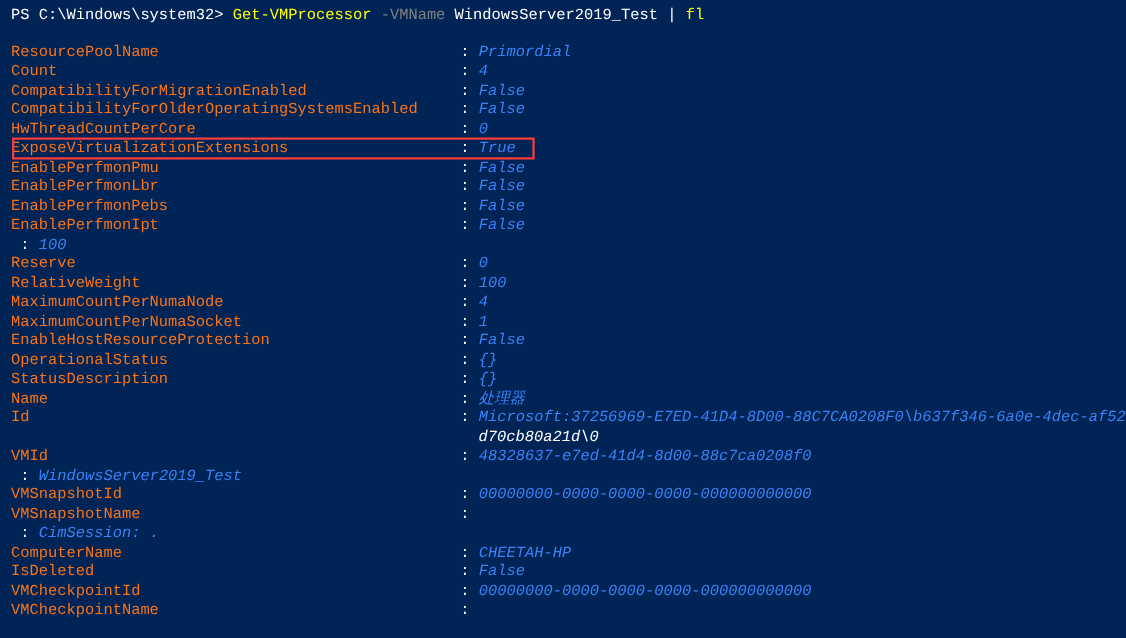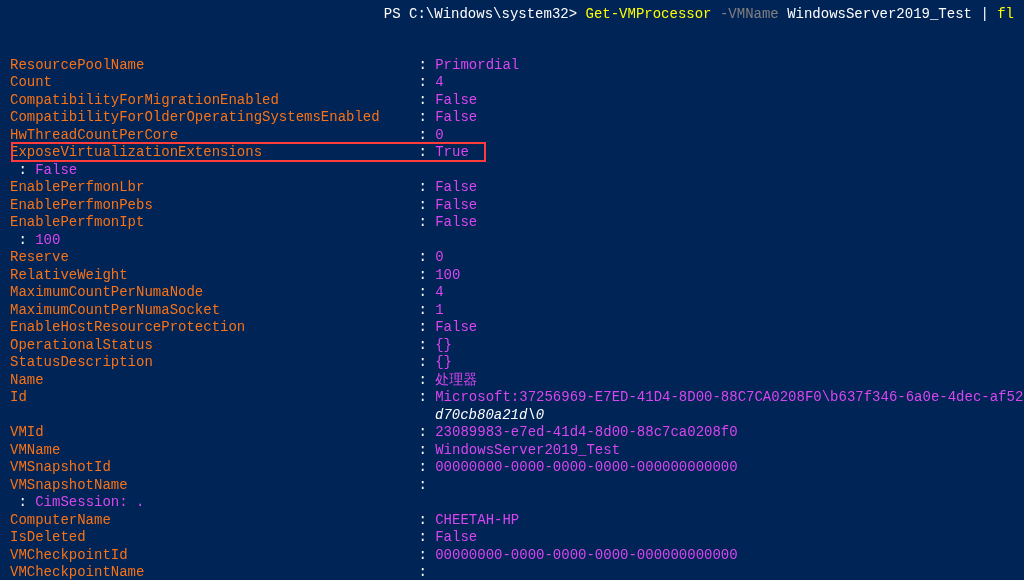--- a/index.html
+++ b/index.html
@@ -12,42 +12,42 @@
       font-family: Consolas, 'Courier New', monospace;
       font-size: 14px;
       color: #ffffff;
       padding: 6px 10px;
       line-height: 1.25;
       width: 1024px;
       height: 580px;
       overflow: hidden;
     }
     .prompt-line {
-      margin-bottom: 33px;
-      text-align: right;
+      margin-bottom: 16px;
     }
     .ps-prompt { color: #ffffff; }
     .cmdlet { color: #ffff00; }
     .param { color: #808080; }
     .arg { color: #ffffff; }
     .pipe { color: #ffffff; }
     .output-row {
       display: flex;
       white-space: pre;
     }
     .prop-key {
       min-width: 400px;
       color: #f97316;
     }
     .prop-sep {
       color: #ffffff;
     }
     .prop-val {
-      color: #d946ef;
+      color: #3b82f6;
       flex: 1;
+      font-style: italic;
     }
     .highlighted {
       position: relative;
       justify-content: center;
     }
     .highlight-box {
       position: absolute;
       border: 2px solid #ff3b3b;
       pointer-events: none;
       left: 1px;
@@ -67,37 +67,37 @@
   <span class="ps-prompt">PS C:\Windows\system32&gt; </span><span class="cmdlet">Get-VMProcessor </span><span class="param">-VMName </span><span class="arg">WindowsServer2019_Test </span><span class="pipe">| </span><span class="cmdlet">fl</span>
 </div>
 
 <div id="output-container">
     <div class="output-row"><span class="prop-key">ResourcePoolName                           </span><span class="prop-sep"> : </span><span class="prop-val">Primordial</span></div>
     <div class="output-row"><span class="prop-key">Count                                      </span><span class="prop-sep"> : </span><span class="prop-val">4</span></div>
     <div class="output-row"><span class="prop-key">CompatibilityForMigrationEnabled           </span><span class="prop-sep"> : </span><span class="prop-val">False</span></div>
     <div class="output-row"><span class="prop-key">CompatibilityForOlderOperatingSystemsEnabled</span><span class="prop-sep"> : </span><span class="prop-val">False</span></div>
     <div class="output-row"><span class="prop-key">HwThreadCountPerCore                       </span><span class="prop-sep"> : </span><span class="prop-val">0</span></div>
     <div class="output-row highlighted"><span class="prop-key">ExposeVirtualizationExtensions             </span><span class="prop-sep"> : </span><span class="prop-val">True</span><div class="highlight-box"></div></div>
-    <div class="output-row"><span class="prop-sep"> : </span><span class="prop-val">False</span></div>
+    <div class="output-row"><span class="prop-key">EnablePerfmonPmu                           </span><span class="prop-sep"> : </span><span class="prop-val">False</span></div>
     <div class="output-row"><span class="prop-key">EnablePerfmonLbr                           </span><span class="prop-sep"> : </span><span class="prop-val">False</span></div>
     <div class="output-row"><span class="prop-key">EnablePerfmonPebs                          </span><span class="prop-sep"> : </span><span class="prop-val">False</span></div>
     <div class="output-row"><span class="prop-key">EnablePerfmonIpt                           </span><span class="prop-sep"> : </span><span class="prop-val">False</span></div>
     <div class="output-row"><span class="prop-sep"> : </span><span class="prop-val">100</span></div>
     <div class="output-row"><span class="prop-key">Reserve                                    </span><span class="prop-sep"> : </span><span class="prop-val">0</span></div>
     <div class="output-row"><span class="prop-key">RelativeWeight                             </span><span class="prop-sep"> : </span><span class="prop-val">100</span></div>
     <div class="output-row"><span class="prop-key">MaximumCountPerNumaNode                    </span><span class="prop-sep"> : </span><span class="prop-val">4</span></div>
     <div class="output-row"><span class="prop-key">MaximumCountPerNumaSocket                  </span><span class="prop-sep"> : </span><span class="prop-val">1</span></div>
     <div class="output-row"><span class="prop-key">EnableHostResourceProtection               </span><span class="prop-sep"> : </span><span class="prop-val">False</span></div>
     <div class="output-row"><span class="prop-key">OperationalStatus                          </span><span class="prop-sep"> : </span><span class="prop-val">{}</span></div>
     <div class="output-row"><span class="prop-key">StatusDescription                          </span><span class="prop-sep"> : </span><span class="prop-val">{}</span></div>
     <div class="output-row"><span class="prop-key">Name                                       </span><span class="prop-sep"> : </span><span class="prop-val">处理器</span></div>
     <div class="output-row"><span class="prop-key">Id                                         </span><span class="prop-sep"> : </span><span class="prop-val">Microsoft:37256969-E7ED-41D4-8D00-88C7CA0208F0\b637f346-6a0e-4dec-af52-b</span></div>
     <div class="output-row"><span class="id-continuation">d70cb80a21d\0</span></div>
-    <div class="output-row"><span class="prop-key">VMId                                       </span><span class="prop-sep"> : </span><span class="prop-val">23089983-e7ed-41d4-8d00-88c7ca0208f0</span></div>
-    <div class="output-row"><span class="prop-key">VMName                                     </span><span class="prop-sep"> : </span><span class="prop-val">WindowsServer2019_Test</span></div>
+    <div class="output-row"><span class="prop-key">VMId                                       </span><span class="prop-sep"> : </span><span class="prop-val">48328637-e7ed-41d4-8d00-88c7ca0208f0</span></div>
+    <div class="output-row"><span class="prop-sep"> : </span><span class="prop-val">WindowsServer2019_Test</span></div>
     <div class="output-row"><span class="prop-key">VMSnapshotId                               </span><span class="prop-sep"> : </span><span class="prop-val">00000000-0000-0000-0000-000000000000</span></div>
     <div class="output-row"><span class="prop-key">VMSnapshotName                             </span><span class="prop-sep"> : </span><span class="prop-val"></span></div>
     <div class="output-row"><span class="prop-sep"> : </span><span class="prop-val">CimSession: .</span></div>
     <div class="output-row"><span class="prop-key">ComputerName                               </span><span class="prop-sep"> : </span><span class="prop-val">CHEETAH-HP</span></div>
     <div class="output-row"><span class="prop-key">IsDeleted                                  </span><span class="prop-sep"> : </span><span class="prop-val">False</span></div>
     <div class="output-row"><span class="prop-key">VMCheckpointId                             </span><span class="prop-sep"> : </span><span class="prop-val">00000000-0000-0000-0000-000000000000</span></div>
     <div class="output-row"><span class="prop-key">VMCheckpointName                           </span><span class="prop-sep"> : </span><span class="prop-val"></span></div>
   </div>
 
 </body></html>

